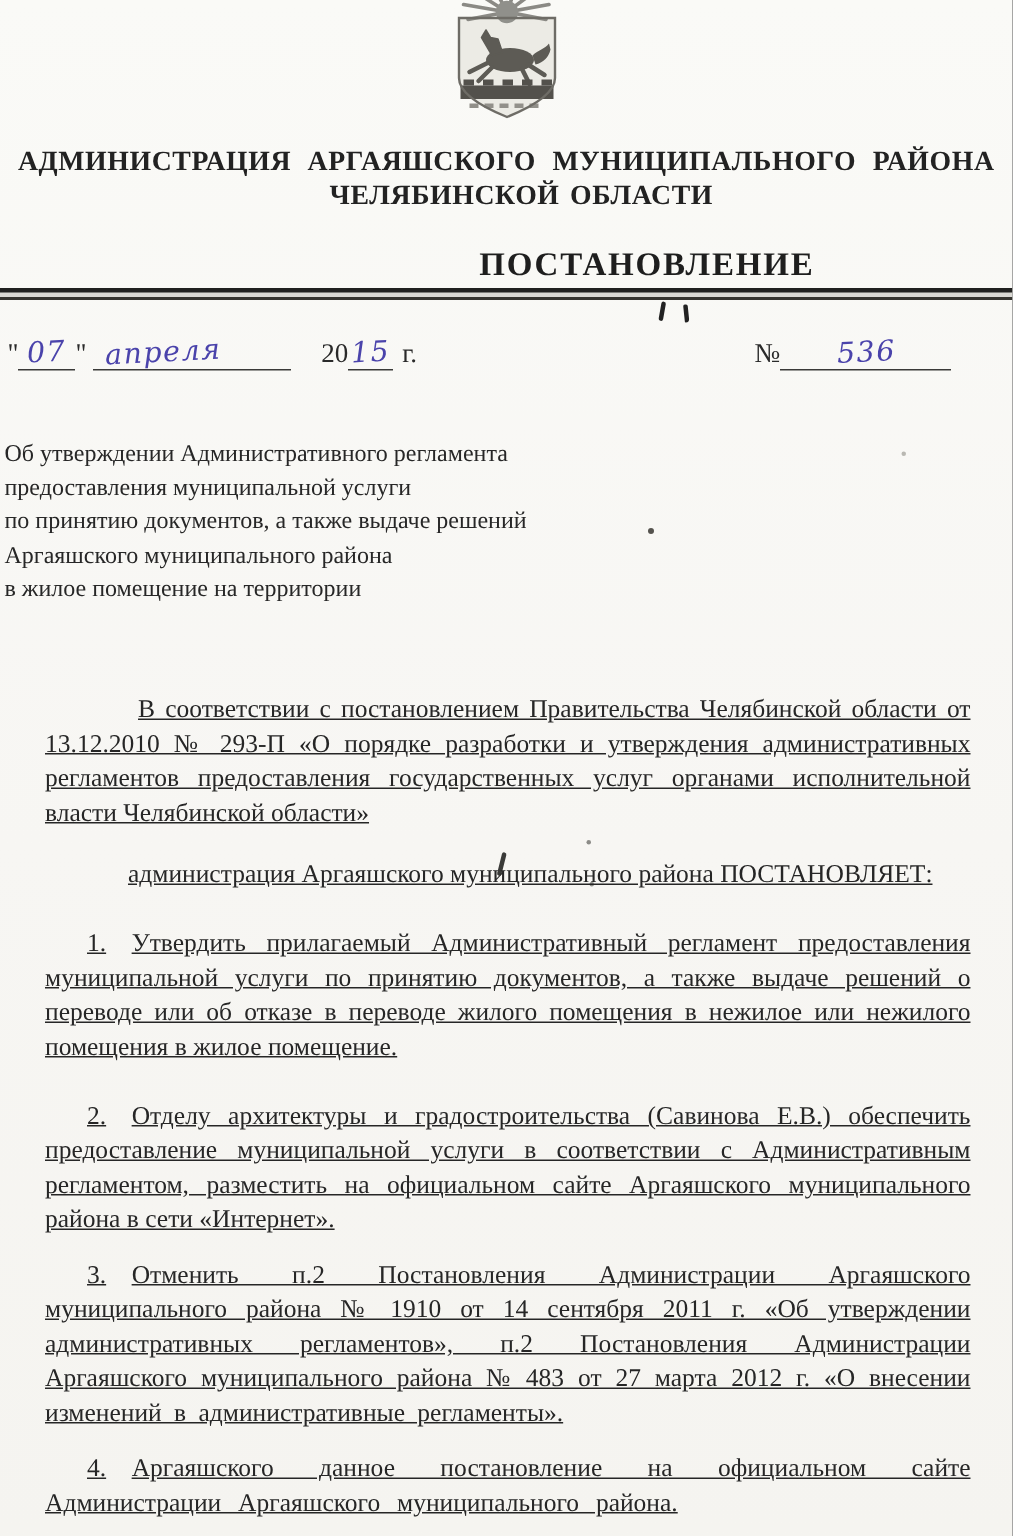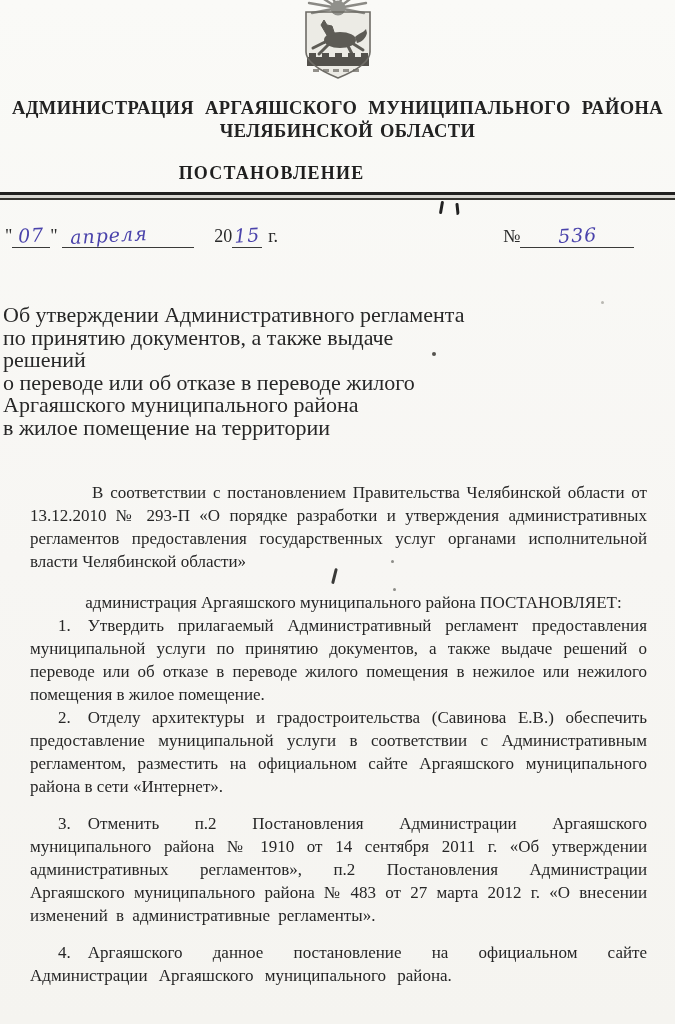--- a/index.html
+++ b/index.html
@@ -14,22 +14,22 @@
   .emblem { position:absolute; left:293px; top:0; width:90px; height:82px; }
 
   
   .org-name {
     position:absolute; top:97px; left:0; width:675px;
     text-align:center; font-weight:bold; font-size:18.5px; line-height:23px;
     letter-spacing:0.4px; word-spacing:6px; color:#222;
   }
   .org-name .l2 { word-spacing:2px;padding-left:20px; }
   .doc-type {
-    position:absolute; top:163px; left:0; width:543px; text-align:center;
-    font-weight:bold; font-size:18px; letter-spacing:1.2px; color:#1e1e1e;
+    position:absolute; top:163px; left:0; width:543px; text-align:right;
+    font-weight:bold; font-size:22px; letter-spacing:1.2px; color:#1e1e1e;
   }
   .rule {
     position:absolute; top:192px; left:0; width:675px; height:3px;
     border-top:3px solid #20201f; border-bottom:2px solid #35342f;
     background:#d9d8d3;
   }
 
   
   .dateline { position:absolute; top:224px; left:5px; width:665px; height:34px; font-size:18px; }
   .printed { color:#2a2a2a; }
@@ -42,33 +42,33 @@
   .slot-day   { width:38px; }
   .slot-month { width:124px; text-align:left; padding-left:8px; }
   .slot-year  { width:30px; }
   .num-group  { position:absolute; left:498px; top:0; }
   .slot-number{ width:114px; }
   .era { margin-left:6px; }
   .century { margin-left:20px; }
 
   
   .subject {
-    position:absolute; top:304px; left:3px; width:470px;
-    font-size:22px; line-height:22.5px; color:#272727;
+    position:absolute; top:292px; left:3px; width:470px;
+    font-size:16px; line-height:22.5px; color:#272727;
   }
 
   
   .body-text {
-    position:absolute; top:481px; left:30px; width:617px;
-    font-size:17px; line-height:23px; text-align:justify; color:#262626;
+    position:absolute; top:461px; left:30px; width:617px;
+    font-size:17px; line-height:23px; text-align:justify; color:#262626;text-decoration:underline;
   }
   .body-text p { margin:0; }
   p.preamble { text-indent:62px; }
   p.lead     { margin-top:18px; text-indent:30px; text-align:center; }
-  p.item     { margin-top:0; text-indent:28px; }
+  p.item     { margin-top:23px; text-indent:28px; }
   p.item .num{ margin-right:17px; }
   p.item-3   { margin-top:14px; word-spacing:4px; }
   p.item-4   { margin-top:14px; word-spacing:7px; }
 
   
   .ink-mark { position:absolute; background:#222; }
   .mark-a { left:440px; top:201px; width:3px;  height:13px; border-radius:2px; transform:rotate(10deg); }
   .mark-b { left:456px; top:203px; width:3px;  height:12px; border-radius:2px 2px 4px 1px; transform:rotate(-6deg); }
   .mark-slash { left:333px; top:568px; width:2.5px; height:16px; border-radius:2px; transform:rotate(14deg); background:#3a3a38; }
   .speck { position:absolute; border-radius:50%; background:#8c8c88; }
@@ -147,22 +147,22 @@
   <div class="dateline">
     <span class="printed">"</span><span class="slot slot-day"><span class="hw">07</span></span><span class="printed">"</span>
     <span class="slot slot-month"><span class="hw">апреля</span></span><span class="printed century">20</span><span class="slot slot-year"><span class="hw">15</span></span><span class="printed era">г.</span>
     <span class="num-group">
       <span class="printed">№</span><span class="slot slot-number"><span class="hw">536</span></span>
     </span>
   </div>
 
   <div class="subject">
     <div>Об утверждении Административного регламента</div>
+    <div>предоставления муниципальной услуги</div>
     <div>по принятию документов, а также выдаче решений</div>
-    <div>о переводе или об отказе в переводе жилого</div>
     <div>Аргаяшского муниципального района</div>
     <div>в жилое помещение на территории</div>
   </div>
 
   <div class="speck speck-1"></div>
   <div class="speck speck-2"></div>
   <div class="speck speck-3"></div>
   <div class="speck speck-4"></div>
   <div class="ink-mark mark-slash"></div>
 

